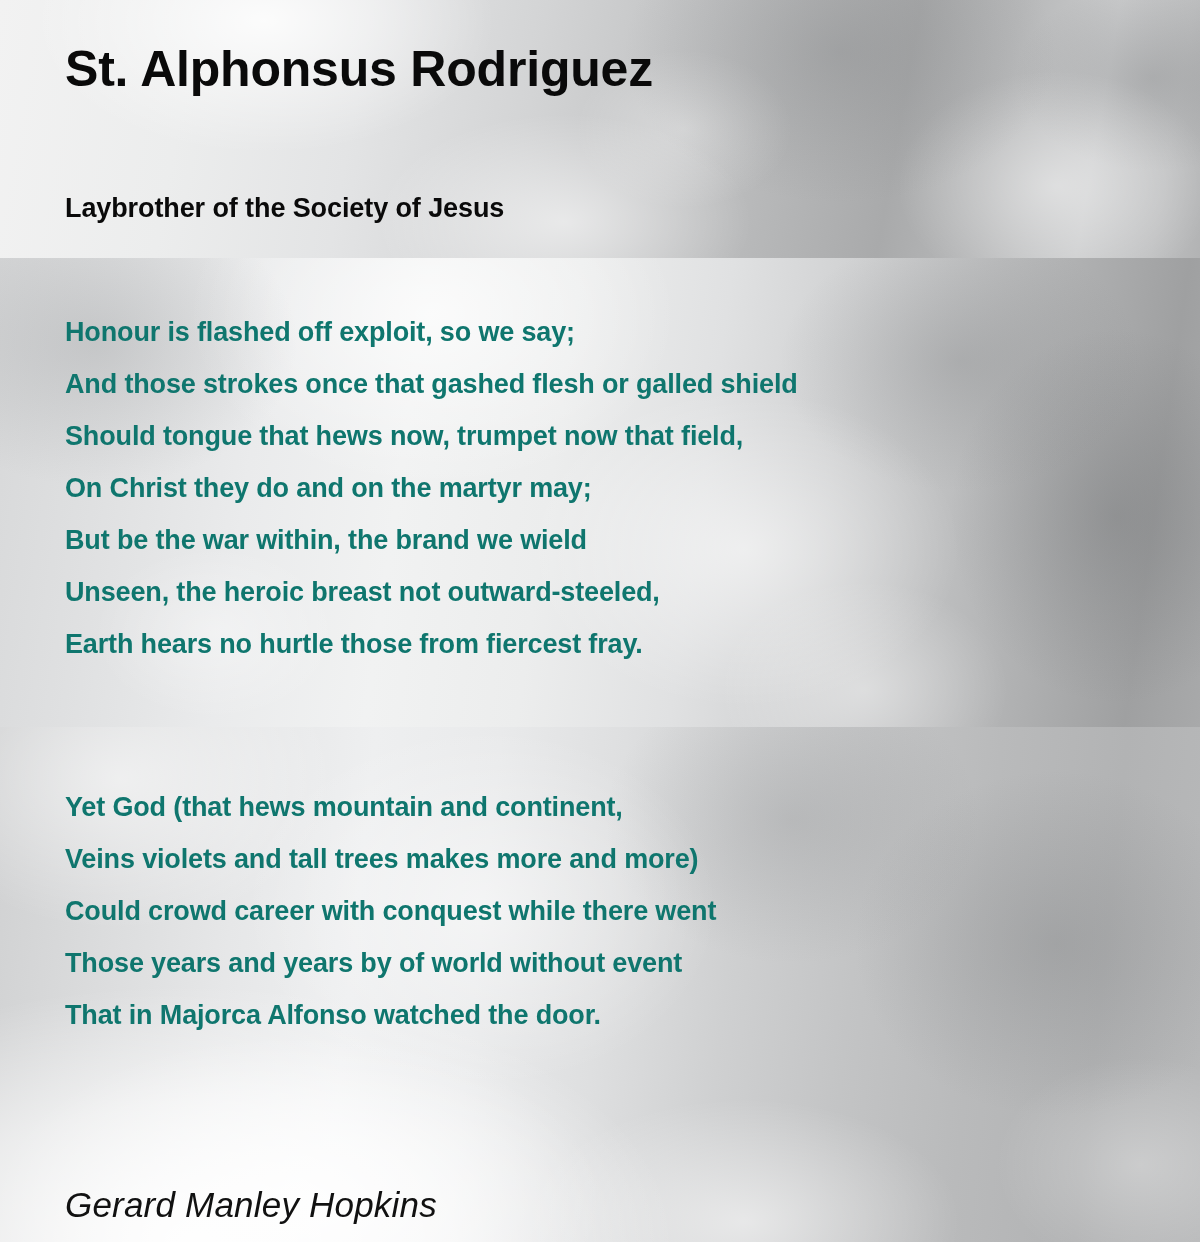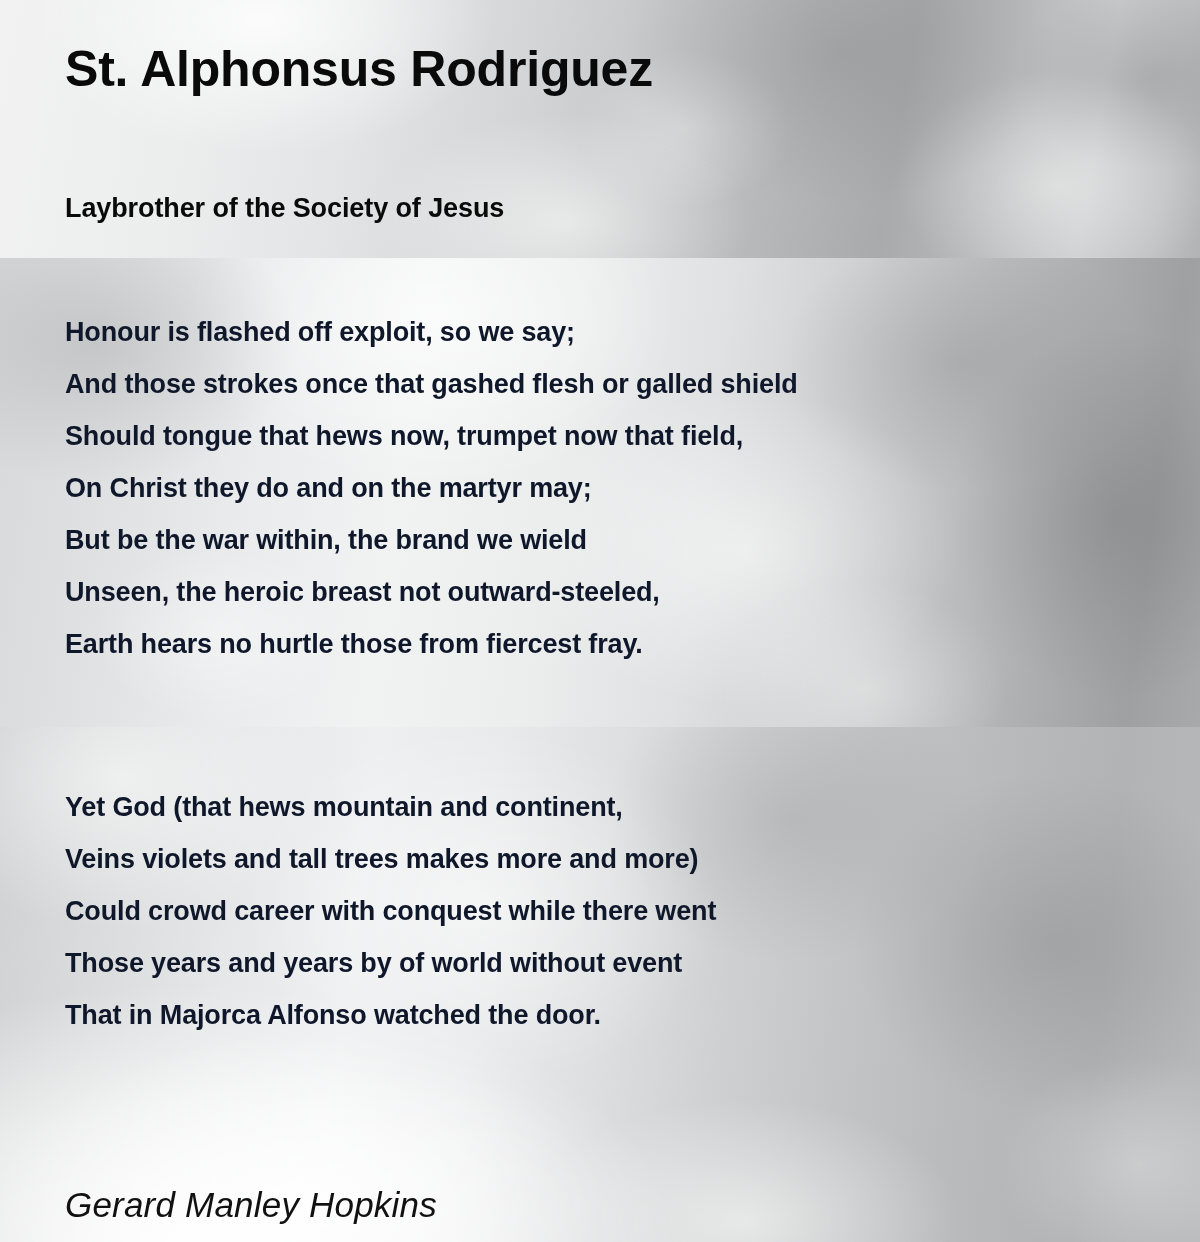--- a/index.html
+++ b/index.html
@@ -157,21 +157,21 @@
   }
   #stanza-1 { top: 306px; }
   #stanza-2 { top: 781px; }
 
   .poem-line {
     display: block;
     height: 52px;
     line-height: 52px;
     font-size: 27px;
     font-weight: 700;
-    color: #0f172a;
+    color: #0f766e;
     white-space: nowrap;
     letter-spacing: -0.15px;
     font-stretch: condensed;
   }
 
   #poem-author {
     top: 1184px;
     font-size: 35px;
     font-weight: 400;
     font-style: italic;

